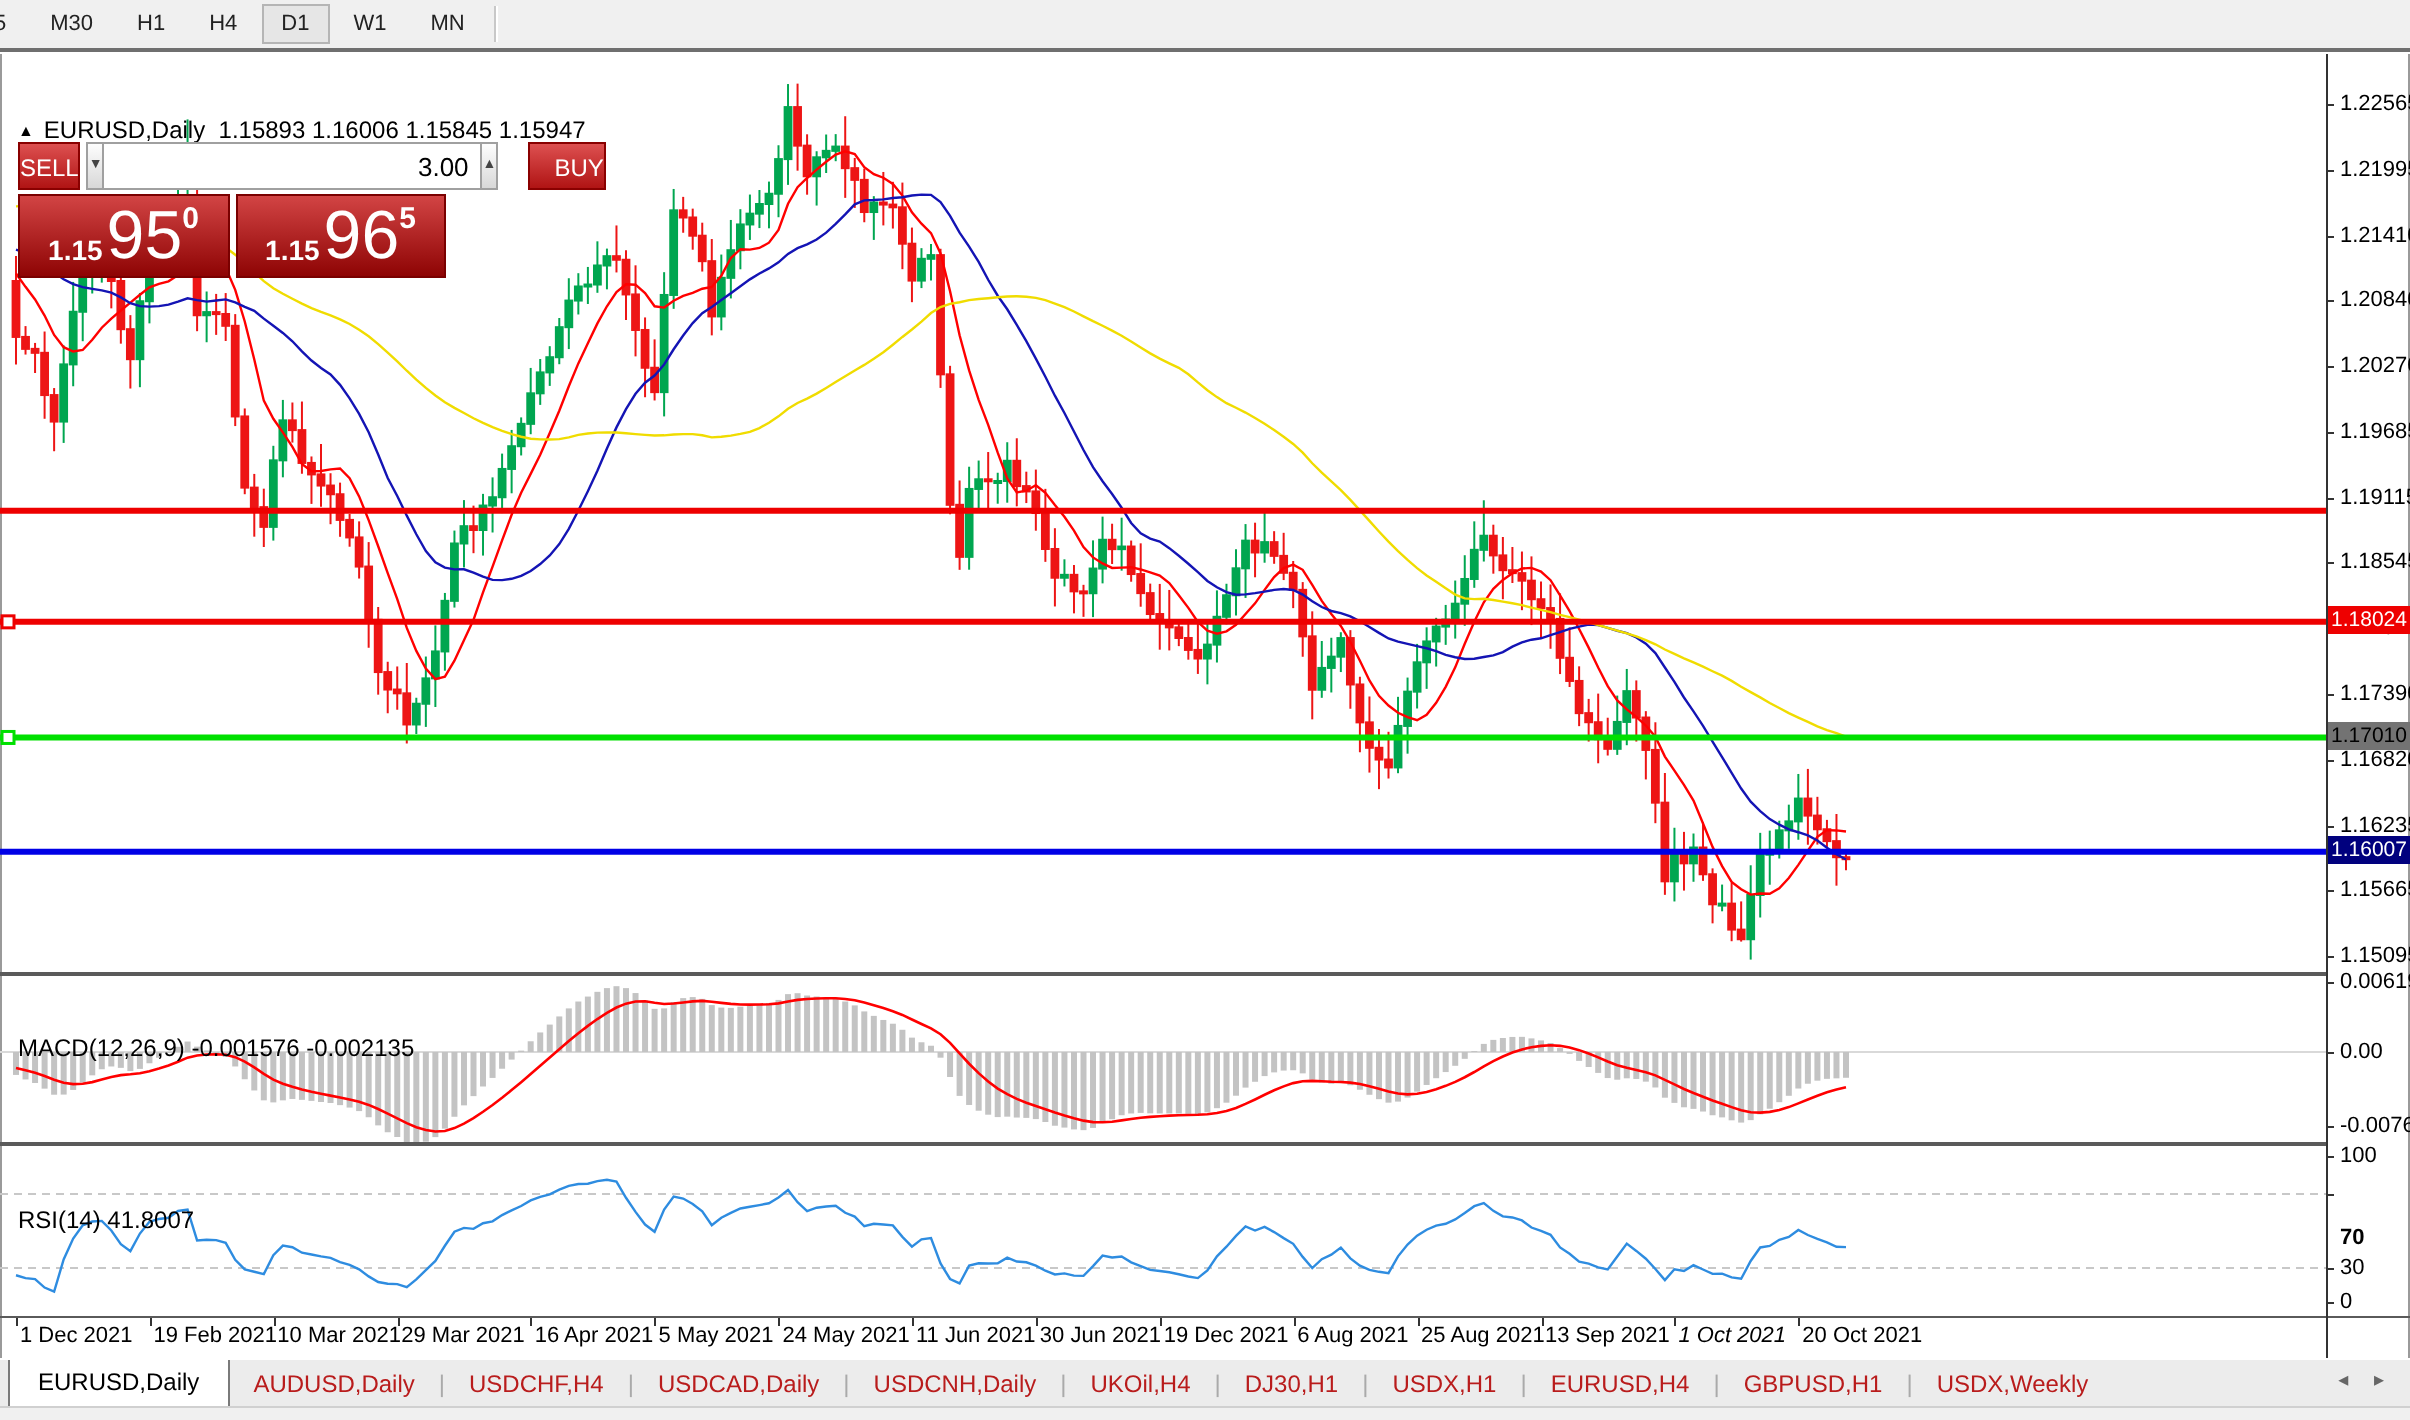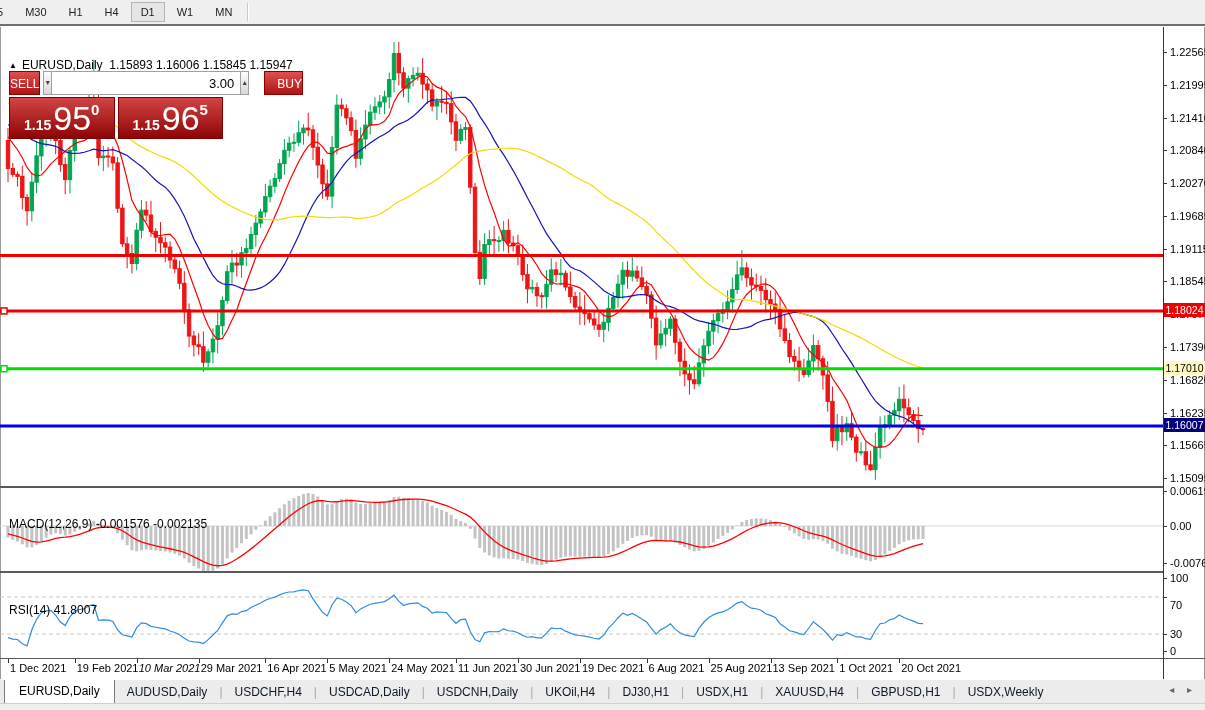--- a/index.html
+++ b/index.html
@@ -44,21 +44,21 @@
   .ytick{position:absolute;left:1170px;font-size:11px;color:#000;transform:translateY(-6px);white-space:nowrap;}
   .ytickmark{position:absolute;left:1163px;width:4px;height:1px;background:#333;}
   .linelabel{position:absolute;left:1164px;width:41px;font-size:10.5px;text-align:center;
              padding:1px 0;transform:translateY(-8px);z-index:20;}
   .indlabel{position:absolute;left:8px;font-size:12px;color:#000;z-index:10;white-space:nowrap;}
   .xlabel{position:absolute;top:662px;font-size:11px;color:#000;white-space:nowrap;}
   .xtick{position:absolute;top:659px;width:1px;height:4px;background:#333;}
   
   .tabbar{position:absolute;left:0;top:679px;width:1205px;height:24px;background:#ececec;
           border-top:1px solid #fff;display:flex;align-items:flex-end;overflow:hidden;}
-  .tab{font-size:12px;color:#0f172a;padding:4px 12px 5px 12px;white-space:nowrap;cursor:pointer;}
+  .tab{font-size:12px;color:#b91c1c;padding:4px 12px 5px 12px;white-space:nowrap;cursor:pointer;}
   .tab.active{background:#fff;border:1px solid #7a7a7a;border-bottom:none;color:#000;padding:4px 14px 6px 14px;margin-left:4px;}
   .tabdiv{color:#aaa;font-size:12px;padding-bottom:5px;}
   .tabscroll{position:absolute;right:8px;top:684px;font-size:10px;color:#666;z-index:5;}
   .tabscroll span{padding:0 5px;cursor:pointer;}
   .bottomstrip{position:absolute;left:0;top:703px;width:1205px;height:7px;background:#f0f0f0;border-top:1px solid #d0d0d0;}
 </style>
 </head>
 <body>
 
 <div class="toolbar">
@@ -735,44 +735,44 @@
     <div class="ytickmark" style="top: 379.566px;"></div>
     <div class="ytick" style="top: 379.566px;">1.16820</div>
     <div class="ytickmark" style="top: 412.921px;"></div>
     <div class="ytick" style="top: 412.921px;">1.16235</div>
     <div class="ytickmark" style="top: 445.421px;"></div>
     <div class="ytick" style="top: 445.421px;">1.15665</div>
     <div class="ytickmark" style="top: 477.921px;"></div>
     <div class="ytick" style="top: 477.921px;">1.15095</div>
     <div class="linelabel" style="top: 255.382px; background: #3b82f6; color: rgb(255, 255, 255); margin-left: 41px;">1.18998</div>
     <div class="linelabel" style="top: 310.917px; background: rgb(238, 0, 0); color: rgb(255, 255, 255);">1.18024</div>
-    <div class="linelabel" style="top: 368.732px; background: #fef9c3; color: rgb(0, 0, 0);">1.17010</div>
+    <div class="linelabel" style="top: 368.732px; background: #737373; color: rgb(0, 0, 0);">1.17010</div>
     <div class="linelabel" style="top: 425.921px; background: rgb(0, 0, 126); color: rgb(255, 255, 255);">1.16007</div>
     <div class="ytick" style="top: 491px;">0.006193</div>
     <div class="ytickmark" style="top: 491px;"></div>
     <div class="ytick" style="top: 526px;">0.00</div>
     <div class="ytickmark" style="top: 526px;"></div>
     <div class="ytick" style="top: 563px;">-0.007621</div>
     <div class="ytickmark" style="top: 563px;"></div>
     <div class="ytick" style="top: 578px;">100</div>
     <div class="ytickmark" style="top: 578px;"></div>
-    <div class="ytick" style="top: 605px;">70</div>
+    <div class="ytick" style="top: 619px; font-weight: bold;">70</div>
     <div class="ytickmark" style="top: 597px;"></div>
     <div class="ytick" style="top: 634px;">30</div>
     <div class="ytickmark" style="top: 634px;"></div>
     <div class="ytick" style="top: 651px;">0</div>
     <div class="ytickmark" style="top: 651px;"></div>
   </div>
 <div id="xAxis">
     <div class="xtick" style="left: 8px;"></div>
     <div class="xlabel" style="left: 10px;">1 Dec 2021</div>
     <div class="xtick" style="left: 74.7188px;"></div>
     <div class="xlabel" style="left: 76.7188px;">19 Feb 2021</div>
     <div class="xtick" style="left: 136.672px;"></div>
-    <div class="xlabel" style="left: 138.672px; font-style: italic;">10 Mar 2021</div>
+    <div class="xlabel" style="left: 138.672px;">10 Mar 2021</div>
     <div class="xtick" style="left: 198.625px;"></div>
     <div class="xlabel" style="left: 200.625px;">29 Mar 2021</div>
     <div class="xtick" style="left: 265.344px;"></div>
     <div class="xlabel" style="left: 267.344px;">16 Apr 2021</div>
     <div class="xtick" style="left: 327.297px;"></div>
     <div class="xlabel" style="left: 329.297px;">5 May 2021</div>
     <div class="xtick" style="left: 389.25px;"></div>
     <div class="xlabel" style="left: 391.25px;">24 May 2021</div>
     <div class="xtick" style="left: 455.969px;"></div>
     <div class="xlabel" style="left: 457.969px;">11 Jun 2021</div>
@@ -780,21 +780,21 @@
     <div class="xlabel" style="left: 519.922px;">30 Jun 2021</div>
     <div class="xtick" style="left: 579.875px;"></div>
     <div class="xlabel" style="left: 581.875px;">19 Dec 2021</div>
     <div class="xtick" style="left: 646.594px;"></div>
     <div class="xlabel" style="left: 648.594px;">6 Aug 2021</div>
     <div class="xtick" style="left: 708.547px;"></div>
     <div class="xlabel" style="left: 710.547px;">25 Aug 2021</div>
     <div class="xtick" style="left: 770.5px;"></div>
     <div class="xlabel" style="left: 772.5px;">13 Sep 2021</div>
     <div class="xtick" style="left: 837.219px;"></div>
-    <div class="xlabel" style="left: 839.219px;">1 Oct 2021</div>
+    <div class="xlabel" style="left: 839.219px; font-style: italic;">1 Oct 2021</div>
     <div class="xtick" style="left: 899.172px;"></div>
     <div class="xlabel" style="left: 901.172px;">20 Oct 2021</div>
   </div>
 
 <div class="tabbar">
   <div id="tabitems" style="display:flex;align-items:flex-end;">
       <div class="tab active">EURUSD,Daily</div>
       <div class="tab">AUDUSD,Daily</div>
       <span class="tabdiv">|</span>
       <div class="tab">USDCHF,H4</div>
@@ -802,21 +802,21 @@
       <div class="tab">USDCAD,Daily</div>
       <span class="tabdiv">|</span>
       <div class="tab">USDCNH,Daily</div>
       <span class="tabdiv">|</span>
       <div class="tab">UKOil,H4</div>
       <span class="tabdiv">|</span>
       <div class="tab">DJ30,H1</div>
       <span class="tabdiv">|</span>
       <div class="tab">USDX,H1</div>
       <span class="tabdiv">|</span>
-      <div class="tab">XAUUSD,H4</div>
+      <div class="tab">EURUSD,H4</div>
       <span class="tabdiv">|</span>
       <div class="tab">GBPUSD,H1</div>
       <span class="tabdiv">|</span>
       <div class="tab">USDX,Weekly</div>
     </div>
 </div>
 <div class="tabscroll">
   <span>◂</span>
   <span>▸</span>
 </div>

